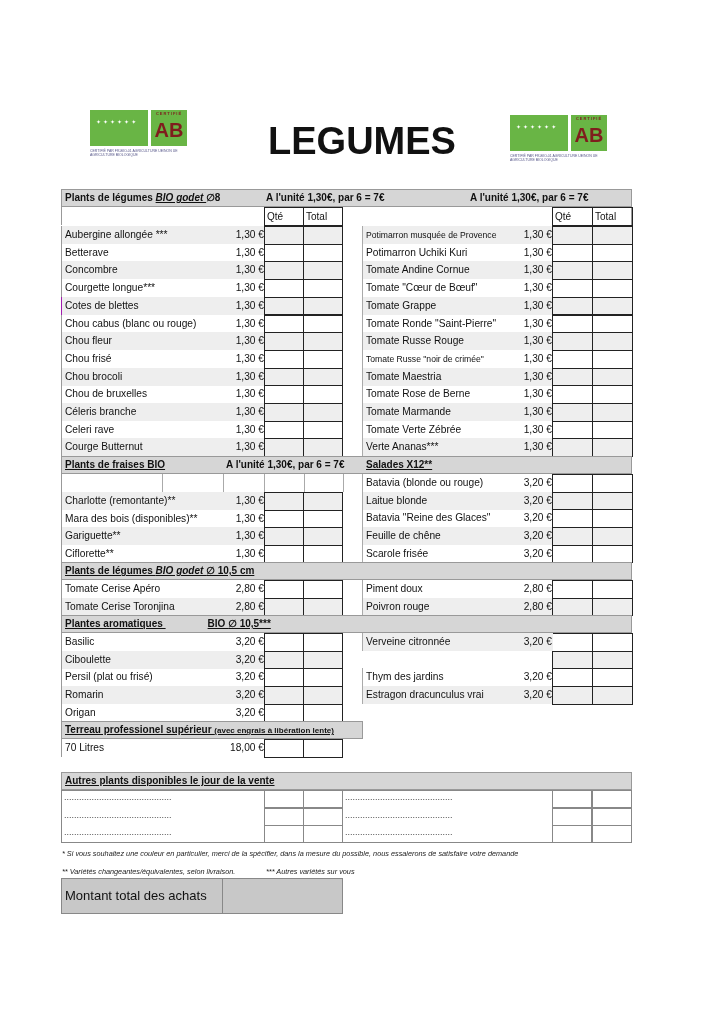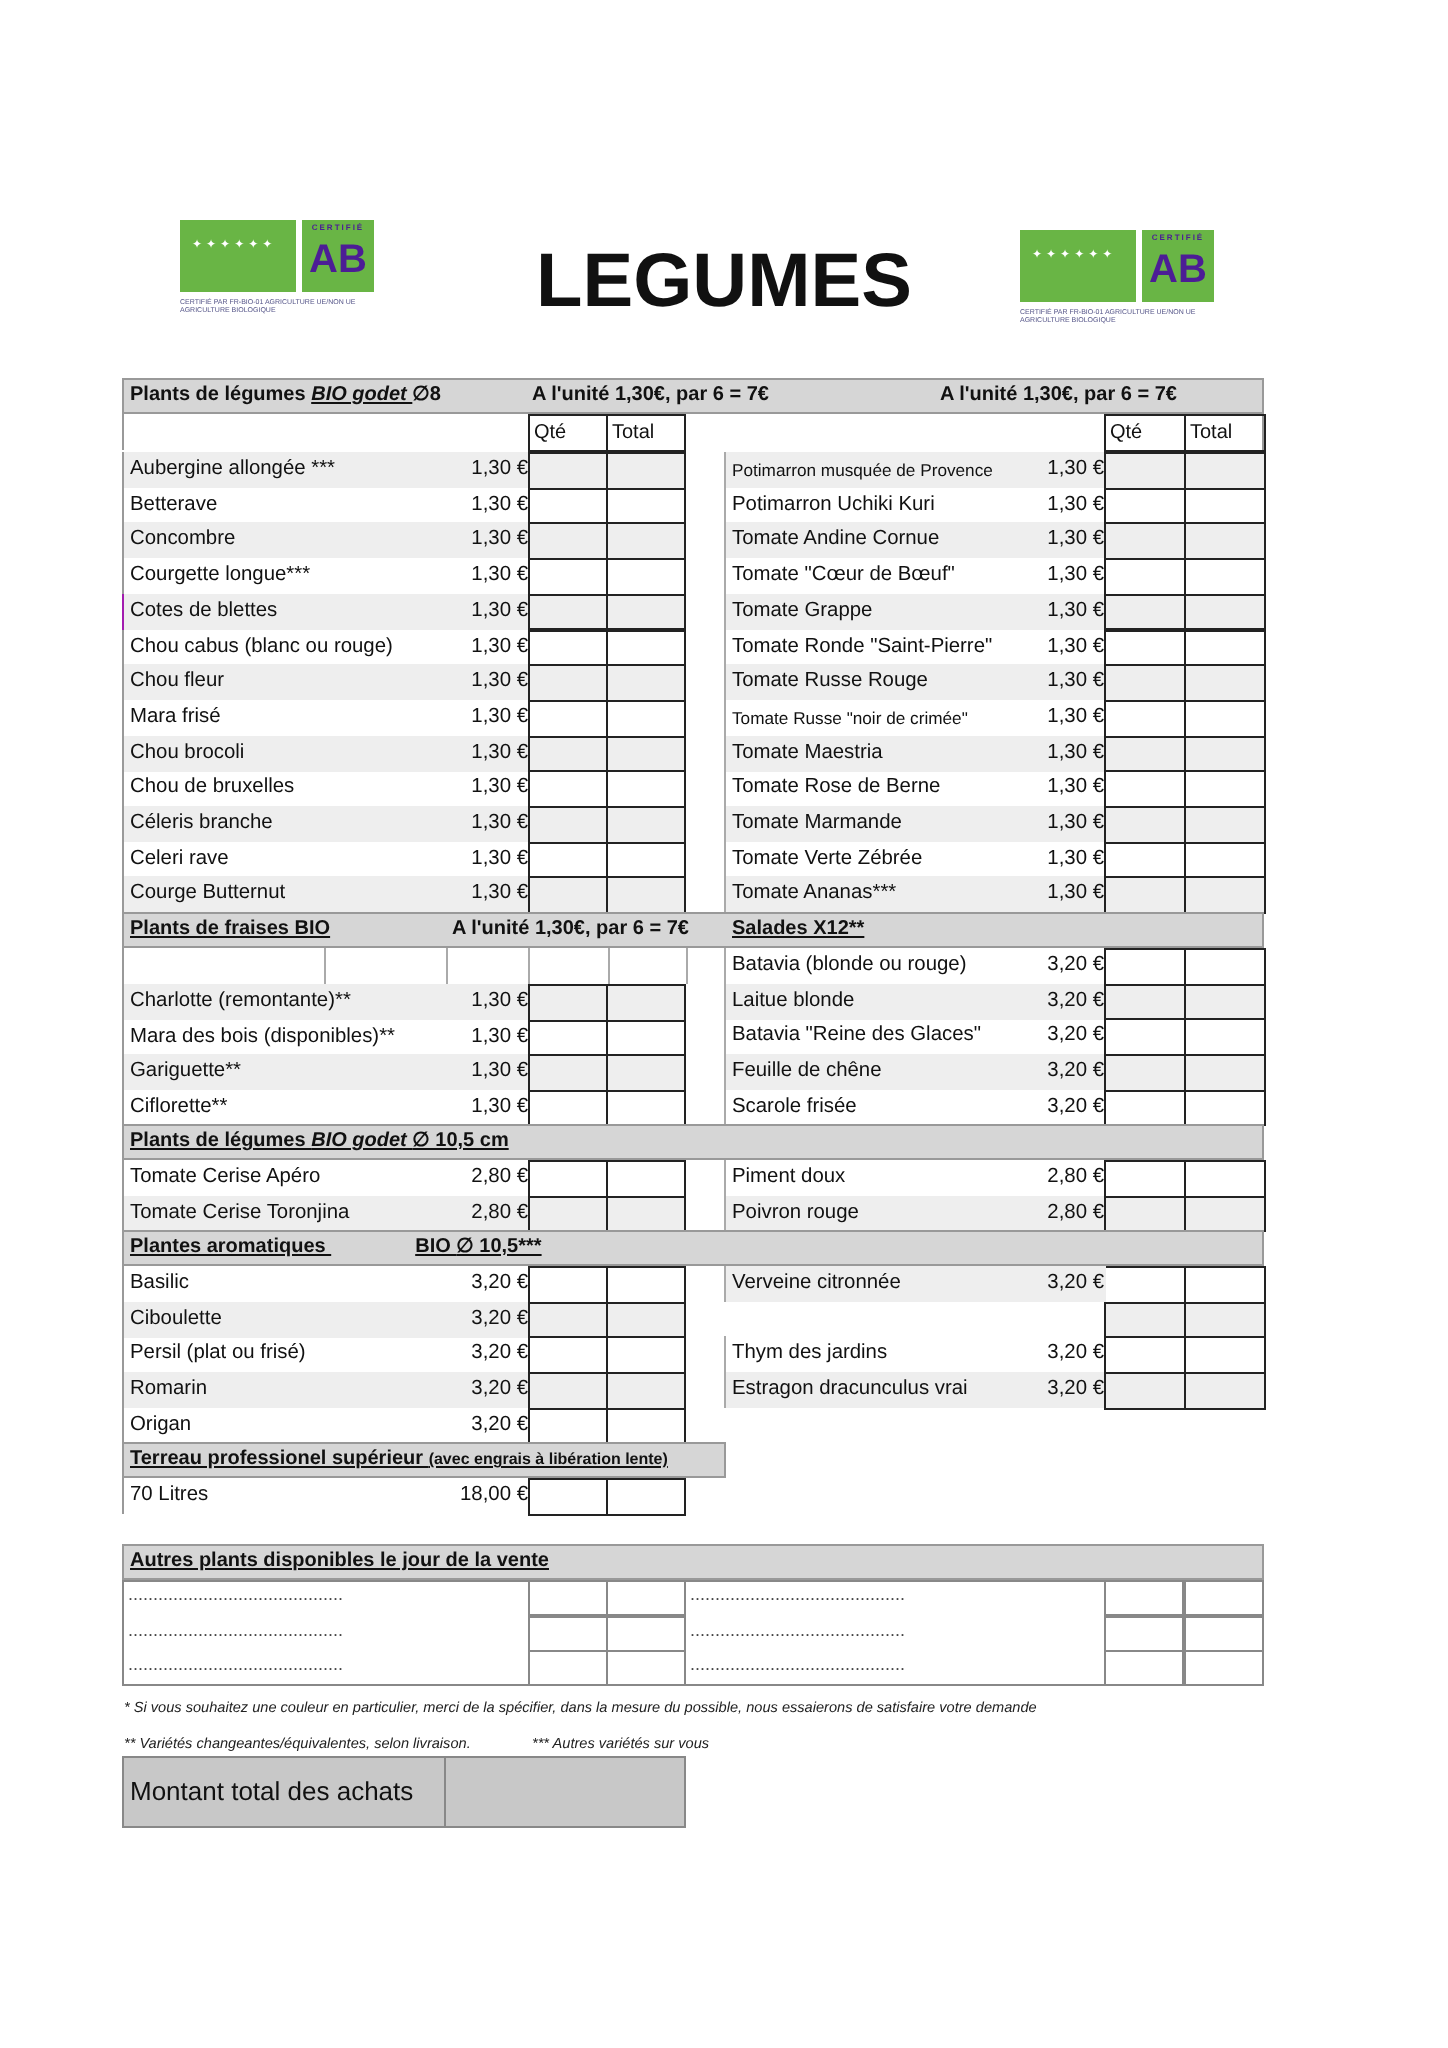--- a/index.html
+++ b/index.html
@@ -1,19 +1,19 @@
 <!DOCTYPE html>
 <html><head>
 <meta charset="utf-8">
 <style>
   html,body{margin:0;padding:0;background:#fff;}
   body{width:724px;height:1024px;position:relative;font-family:"Liberation Sans",sans-serif;color:#111;overflow:hidden;}
   .logo{position:absolute;top:110px;width:100px;height:54px;}
   .logo .eu{position:absolute;left:0;top:0;width:58px;height:36px;background:#69b545;}
-  .logo .ab{position:absolute;left:61px;top:0;width:36px;height:36px;background:#69b545;color:#4c1d95;font-weight:bold;font-size:20px;text-align:center;line-height:40px;}
+  .logo .ab{position:absolute;left:61px;top:0;width:36px;height:36px;background:#69b545;color:#7f1d1d;font-weight:bold;font-size:20px;text-align:center;line-height:40px;}
   .logo .ab small{position:absolute;top:1px;left:0;right:0;font-size:4px;line-height:5px;letter-spacing:1px;}
   .logo .cap{position:absolute;top:39px;left:0;width:100px;font-size:3.5px;line-height:4px;color:#558;}
   .logo .stars{position:absolute;left:6px;top:8px;color:#fff;font-size:6px;letter-spacing:2px;}
   .title{position:absolute;left:0;width:724px;top:120px;text-align:center;font-size:38px;font-weight:bold;letter-spacing:0px;}
   .abs{position:absolute;box-sizing:border-box;}
   .hdr{background:#d6d6d6;border:1px solid #999;font-size:10px;font-weight:bold;line-height:16px;padding-left:3px;}
   .u{text-decoration:underline;}
   .row{position:absolute;height:18px;font-size:10.2px;line-height:18px;}
   .row.alt{background:#eeeeee;}
   .cell{position:absolute;top:0;height:18px;box-sizing:border-box;}
@@ -93,21 +93,21 @@
     </div>
     <div class="abs box" style="left:264px;top:314.5px;width:40px;height:18.7px;background:#fff;"></div>
     <div class="abs box" style="left:303px;top:314.5px;width:40px;height:18.7px;background:#fff;"></div>
     <div class="row alt" style="left:61px;top:332.2px;width:203px;border-left:1px solid #999;">
       <div class="cell name" style="left:0;width:160px;">Chou fleur</div>
       <div class="cell price" style="left:150px;width:53px;">1,30 €</div>
     </div>
     <div class="abs box" style="left:264px;top:332.2px;width:40px;height:18.7px;background:#eeeeee;"></div>
     <div class="abs box" style="left:303px;top:332.2px;width:40px;height:18.7px;background:#eeeeee;"></div>
     <div class="row" style="left:61px;top:349.9px;width:203px;border-left:1px solid #999;">
-      <div class="cell name" style="left:0;width:160px;">Mara frisé</div>
+      <div class="cell name" style="left:0;width:160px;">Chou frisé</div>
       <div class="cell price" style="left:150px;width:53px;">1,30 €</div>
     </div>
     <div class="abs box" style="left:264px;top:349.9px;width:40px;height:18.7px;background:#fff;"></div>
     <div class="abs box" style="left:303px;top:349.9px;width:40px;height:18.7px;background:#fff;"></div>
     <div class="row alt" style="left:61px;top:367.6px;width:203px;border-left:1px solid #999;">
       <div class="cell name" style="left:0;width:160px;">Chou brocoli</div>
       <div class="cell price" style="left:150px;width:53px;">1,30 €</div>
     </div>
     <div class="abs box" style="left:264px;top:367.6px;width:40px;height:18.7px;background:#eeeeee;"></div>
     <div class="abs box" style="left:303px;top:367.6px;width:40px;height:18.7px;background:#eeeeee;"></div>
@@ -201,21 +201,21 @@
     </div>
     <div class="abs box" style="left:552px;top:403px;width:41px;height:18.7px;background:#eeeeee;"></div>
     <div class="abs box" style="left:592px;top:403px;width:41px;height:18.7px;background:#eeeeee;"></div>
     <div class="row" style="left:362px;top:420.7px;width:190px;border-left:1px solid #aaa;">
       <div class="cell name" style="left:0;width:150px;">Tomate Verte Zébrée</div>
       <div class="cell price" style="left:145px;width:45px;">1,30 €</div>
     </div>
     <div class="abs box" style="left:552px;top:420.7px;width:41px;height:18.7px;background:#fff;"></div>
     <div class="abs box" style="left:592px;top:420.7px;width:41px;height:18.7px;background:#fff;"></div>
     <div class="row alt" style="left:362px;top:438.4px;width:190px;border-left:1px solid #aaa;">
-      <div class="cell name" style="left:0;width:150px;">Tomate Ananas***</div>
+      <div class="cell name" style="left:0;width:150px;">Verte Ananas***</div>
       <div class="cell price" style="left:145px;width:45px;">1,30 €</div>
     </div>
     <div class="abs box" style="left:552px;top:438.4px;width:41px;height:18.7px;background:#eeeeee;"></div>
     <div class="abs box" style="left:592px;top:438.4px;width:41px;height:18.7px;background:#eeeeee;"></div>
     <div class="row alt" style="left:61px;top:492px;width:203px;border-left:1px solid #999;">
       <div class="cell name" style="left:0;width:160px;">Charlotte (remontante)**</div>
       <div class="cell price" style="left:150px;width:53px;">1,30 €</div>
     </div>
     <div class="abs box" style="left:264px;top:492px;width:40px;height:18.7px;background:#eeeeee;"></div>
     <div class="abs box" style="left:303px;top:492px;width:40px;height:18.7px;background:#eeeeee;"></div>

